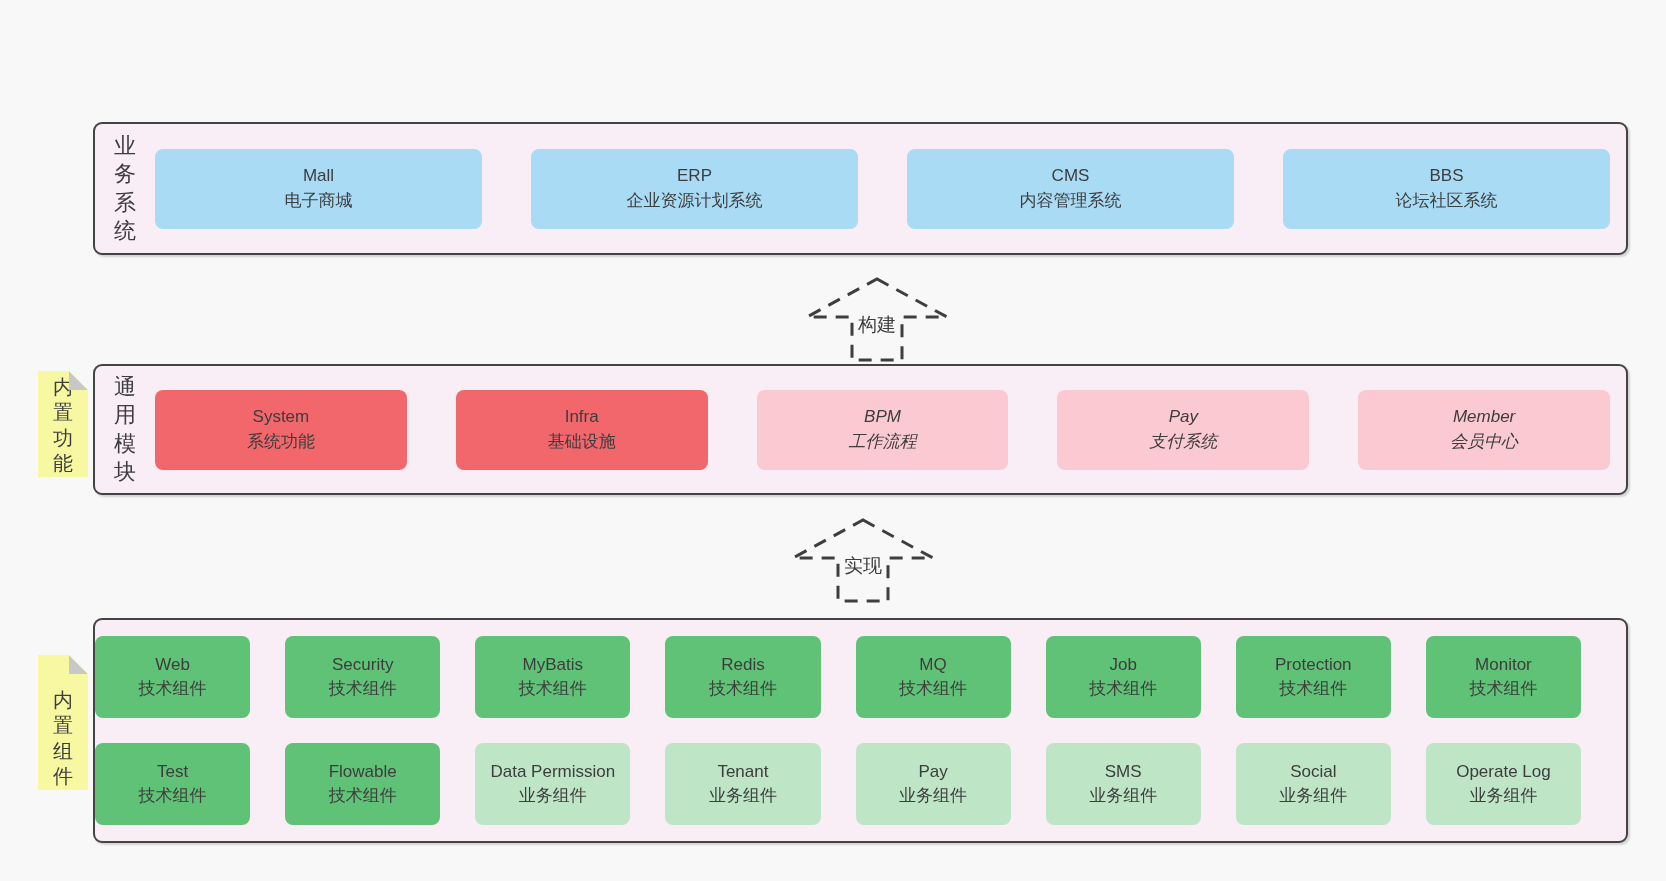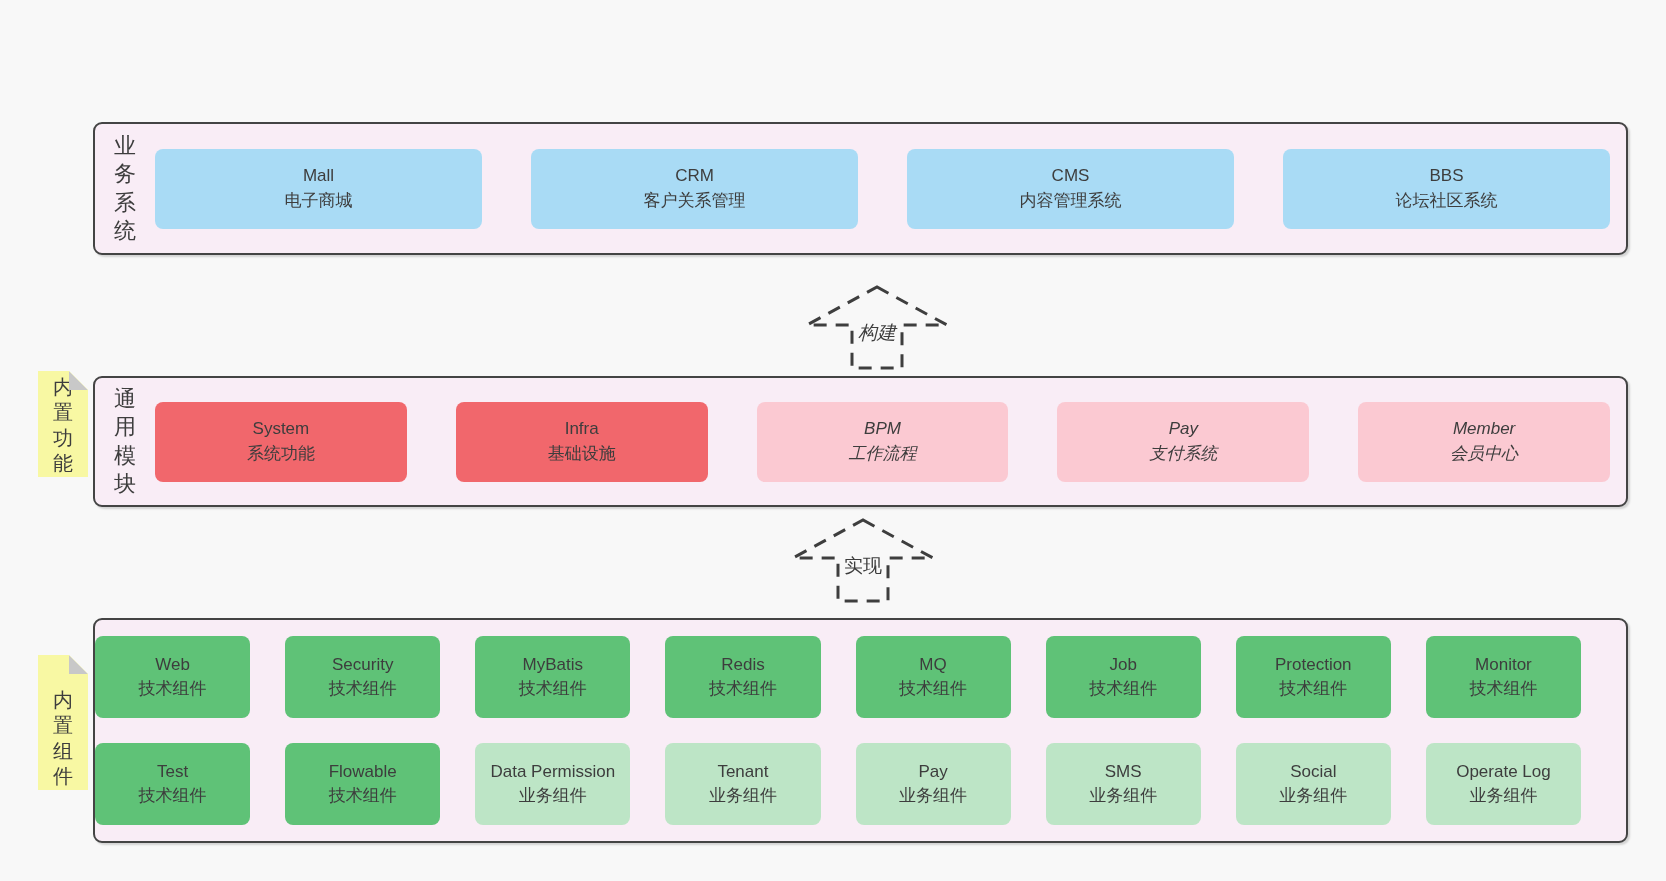--- a/index.html
+++ b/index.html
@@ -51,46 +51,46 @@
   <div class="layer" style="top:122px;height:133px;">
     <div class="layer-label">
       <div class="vtext">业务系统</div>
     </div>
     <div class="boxes">
       <div class="box c-blue">
         <span>Mall</span>
         <span>电子商城</span>
       </div>
       <div class="box c-blue">
-        <span>CRM</span>
-        <span>客户关系管理</span>
+        <span>ERP</span>
+        <span>企业资源计划系统</span>
       </div>
       <div class="box c-blue">
         <span>CMS</span>
         <span>内容管理系统</span>
       </div>
       <div class="box c-blue">
         <span>BBS</span>
         <span>论坛社区系统</span>
       </div>
     </div>
   </div>
 
-  <div class="arrow" style="left:802px;top:284px;font-style:italic;">
+  <div class="arrow" style="left:802px;top:276px;">
     <svg width="150" height="88" viewBox="0 0 150 88">
       <path d="M75 3 L145 41 L100 41 L100 84 L50 84 L50 41 L5 41 Z" fill="none" stroke="#3e3e3e" stroke-width="3" stroke-dasharray="13 9"></path>
     </svg>
     <span class="arrow-label">构建</span>
   </div>
 
   <div class="note" style="top:371px;height:106px;">
     <div class="vtext">内置功能</div>
   </div>
 
-  <div class="layer" style="top:376px;height:131px;">
+  <div class="layer" style="top:364px;height:131px;">
     <div class="layer-label">
       <div class="vtext">通用模块</div>
     </div>
     <div class="boxes">
       <div class="box c-red">
         <span>System</span>
         <span>系统功能</span>
       </div>
       <div class="box c-red">
         <span>Infra</span>

